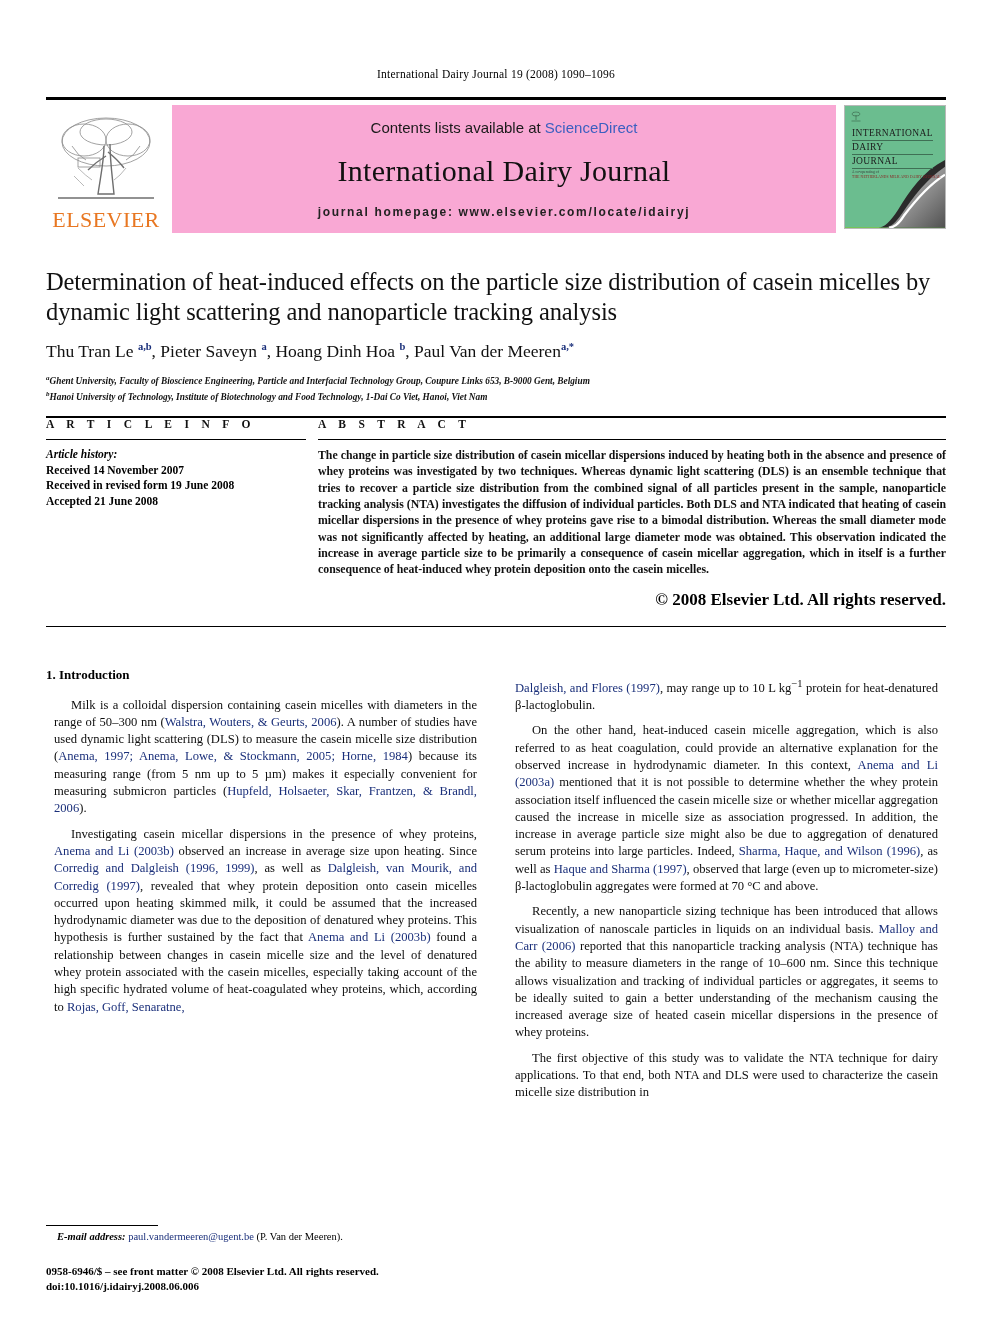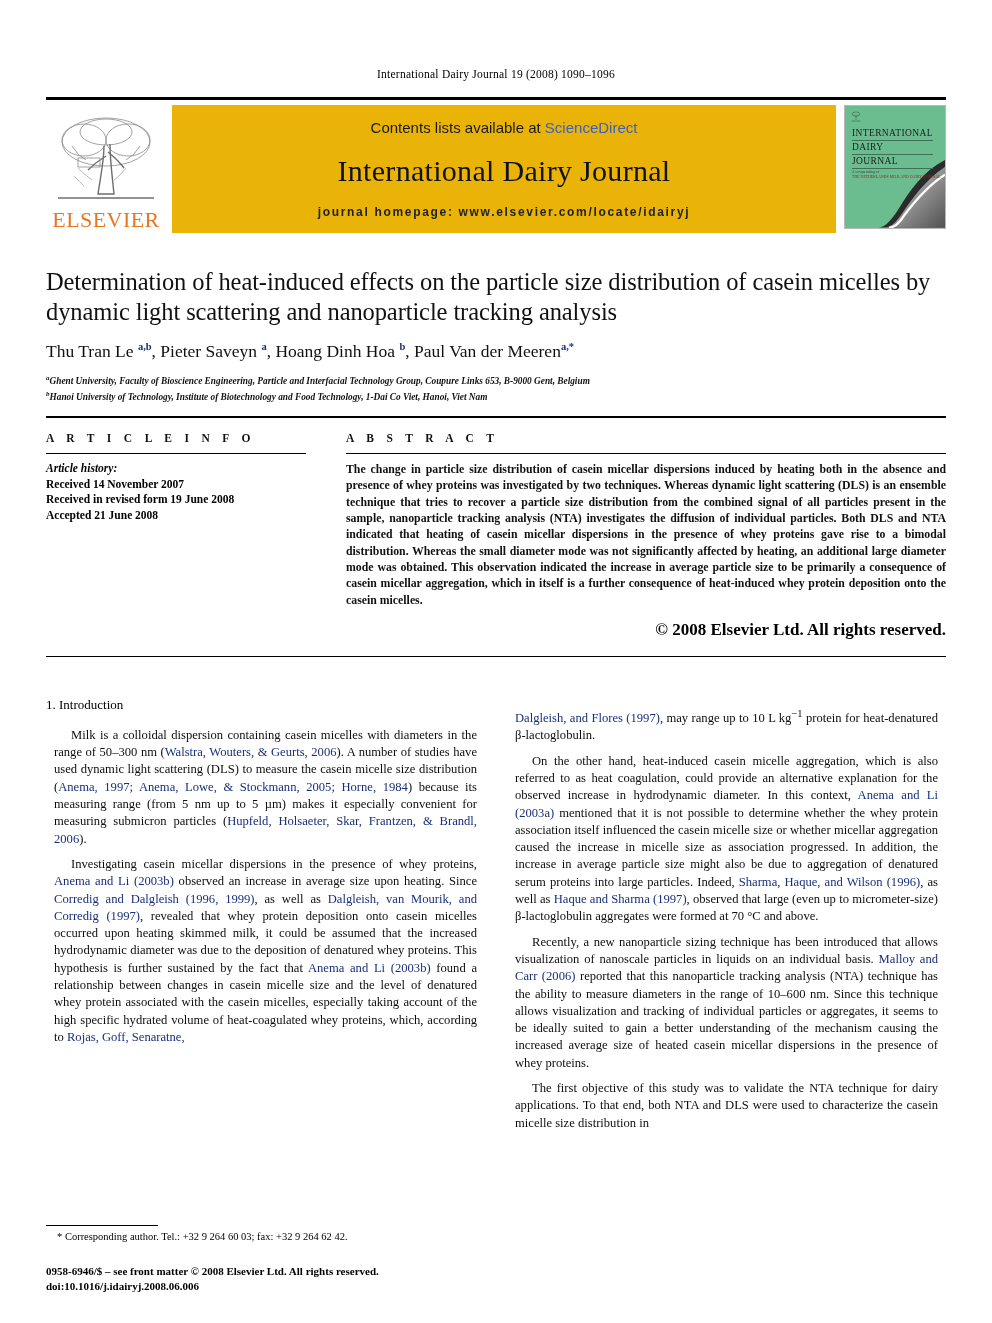--- a/index.html
+++ b/index.html
@@ -57,21 +57,21 @@
   .elsevier-word {
     font-family: "Liberation Serif", serif;
     color: #e87722;
     font-size: 22px;
     letter-spacing: 0.02em;
     line-height: 1;
     margin-top: 1px;
   }
   .masthead-center {
     flex: 1 1 auto;
-    background: #eab308;
+    background: #f9a8d4;
     margin: 0 8px 0 6px;
     display: flex;
     flex-direction: column;
     justify-content: space-between;
     align-items: center;
     padding: 14px 0 14px 0;
   }
   .contents-line {
     font-family: "Liberation Sans", sans-serif;
     font-size: 15px;
@@ -157,22 +157,21 @@
     line-height: 13px;
     color: #111;
   }
   .affil sup { font-size: 7px; vertical-align: super; }
 
   .rule-thick { border-top: 2.2px solid #000; margin-top: 12px; }
 
   
   .info-abstract {
     display: flex;
-    margin-top: 14px;
-    gap: 40px;
+    gap: 12px;
   }
   .col-info { flex: 0 0 260px; }
   .col-abs  { flex: 1 1 auto; }
   .sec-head {
     font-family: "Liberation Serif", serif;
     font-weight: bold;
     font-size: 11.5px;
     letter-spacing: 0.42em;
     color: #111;
   }
@@ -201,21 +200,21 @@
 
   
   .body-cols {
     display: flex;
     margin-top: 40px;
     gap: 22px;
   }
   .bcol { flex: 1 1 0; width: 440px; }
   .body-h2 {
     font-size: 13px;
-    font-weight: normal;
+    font-weight: bold;
     margin: 0 0 14px 0;
     font-family: "Liberation Serif", serif;
   }
   .para {
     font-size: 12.6px;
     line-height: 17.3px;
     text-align: justify;
     text-indent: 17px;
     margin: 8px;
     color: #0d0d0d;
@@ -361,20 +360,24 @@
     <div class="bcol">
       <p class="para noind"><span class="cite">Dalgleish, and Flores (1997)</span>, may range up to 10 L kg<sup>−1</sup> protein for heat-denatured β-lactoglobulin.</p>
       <p class="para">On the other hand, heat-induced casein micelle aggregation, which is also referred to as heat coagulation, could provide an alternative explanation for the observed increase in hydrodynamic diameter. In this context, <span class="cite">Anema and Li (2003a)</span> mentioned that it is not possible to determine whether the whey protein association itself influenced the casein micelle size or whether micellar aggregation caused the increase in micelle size as association progressed. In addition, the increase in average particle size might also be due to aggregation of denatured serum proteins into large particles. Indeed, <span class="cite">Sharma, Haque, and Wilson (1996)</span>, as well as <span class="cite">Haque and Sharma (1997)</span>, observed that large (even up to micrometer-size) β-lactoglobulin aggregates were formed at 70 °C and above.</p>
       <p class="para">Recently, a new nanoparticle sizing technique has been introduced that allows visualization of nanoscale particles in liquids on an individual basis. <span class="cite">Malloy and Carr (2006)</span> reported that this nanoparticle tracking analysis (NTA) technique has the ability to measure diameters in the range of 10–600 nm. Since this technique allows visualization and tracking of individual particles or aggregates, it seems to be ideally suited to gain a better understanding of the mechanism causing the increased average size of heated casein micellar dispersions in the presence of whey proteins.</p>
       <p class="para">The first objective of this study was to validate the NTA technique for dairy applications. To that end, both NTA and DLS were used to characterize the casein micelle size distribution in</p>
     </div>
   </div>
 
   <div class="foot">
     <div class="foot-rule"></div>
-    <div class="foot-line foot-indent">* Corresponding author. Tel.: +32 9 264 60 03; fax: +32 9 264 62 42.</div>
+    <div class="foot-line foot-indent">
+      <span class="foot-em">E-mail address:</span>
+      <span class="mail">paul.vandermeeren@ugent.be</span>
+      <span>(P. Van der Meeren).</span>
+    </div>
     <div class="issn-block">
       <div>0958-6946/$ – see front matter © 2008 Elsevier Ltd. All rights reserved.</div>
       <div>doi:10.1016/j.idairyj.2008.06.006</div>
     </div>
   </div>
 
 </div>
 
 </body></html>

